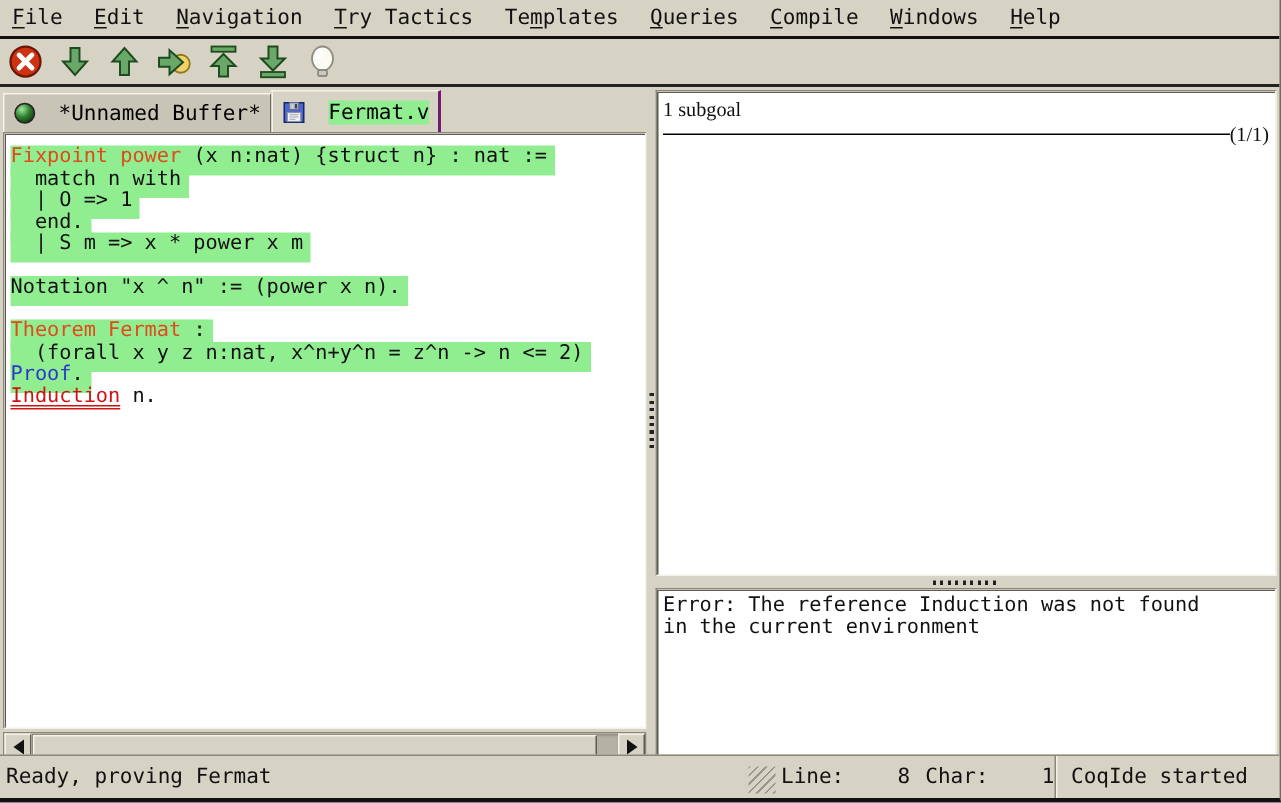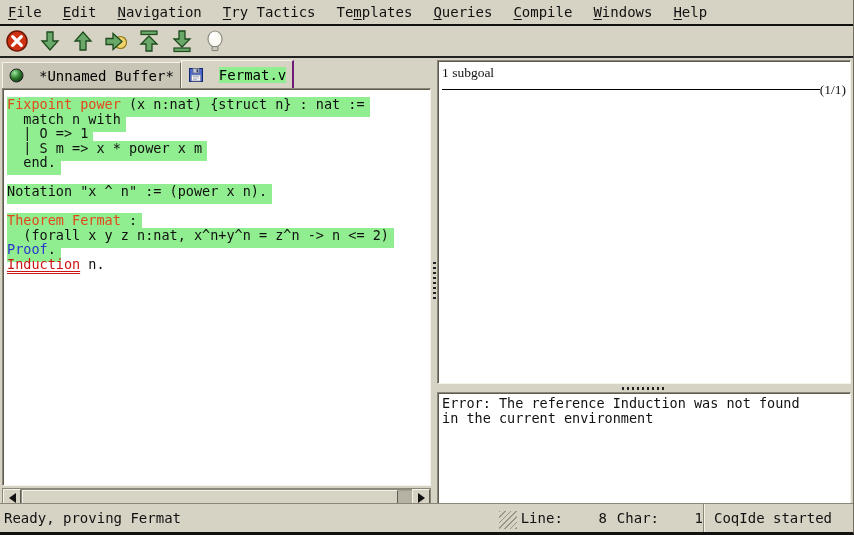--- a/index.html
+++ b/index.html
@@ -183,22 +183,22 @@
                 <rect x="5" y="1.5" width="6" height="4.5" fill="#c4c9d8" stroke="#6b7186" stroke-width="0.8"></rect>
                 <rect x="8.5" y="2.3" width="1.6" height="3" fill="#39405c"></rect>
                 <rect x="3.5" y="8" width="9" height="6" fill="#f4f4f4" stroke="#8a90a6" stroke-width="0.8"></rect>
                 <path d="M5 9.5 h6 M5 11 h6 M5 12.5 h4" stroke="#9aa0b4" stroke-width="0.7" fill="none"></path>
               </svg></span><span class="tab-label hl">Fermat.v</span></div>
         </div>
       <div class="editor sunken" id="editor">
           <div class="code-line"><span class="line-hl"><span class="seg-decl">Fixpoint power</span><span class="seg-plain"> (x n:nat) {struct n} : nat :=</span></span></div>
           <div class="code-line"><span class="line-hl"><span class="seg-plain">  match n with</span></span></div>
           <div class="code-line"><span class="line-hl"><span class="seg-plain">  | O =&gt; 1</span></span></div>
+          <div class="code-line"><span class="line-hl"><span class="seg-plain">  end.</span></span></div>
           <div class="code-line"><span class="line-hl"><span class="seg-plain">  | S m =&gt; x * power x m</span></span></div>
-          <div class="code-line"><span class="line-hl"><span class="seg-plain">  end.</span></span></div>
           <div class="code-line">&nbsp;</div>
           <div class="code-line"><span class="line-hl"><span class="seg-plain">Notation "x ^ n" := (power x n).</span></span></div>
           <div class="code-line">&nbsp;</div>
           <div class="code-line"><span class="line-hl"><span class="seg-decl">Theorem Fermat</span><span class="seg-plain"> :</span></span></div>
           <div class="code-line"><span class="line-hl"><span class="seg-plain">  (forall x y z n:nat, x^n+y^n = z^n -&gt; n &lt;= 2)</span></span></div>
           <div class="code-line"><span class="line-hl"><span class="seg-proof">Proof</span><span class="seg-plain">.</span></span></div>
           <div class="code-line"><span class="line-nohl"><span class="seg-error">Induction</span><span class="seg-plain"> n.</span></span></div>
         </div>
       <div class="hscroll">
         <button class="sb-btn">

